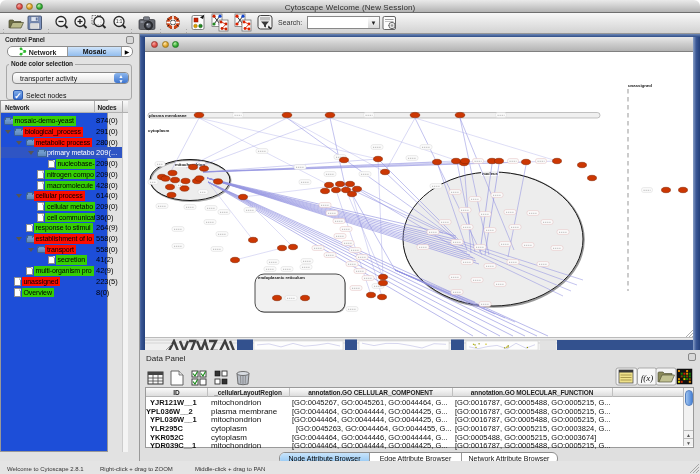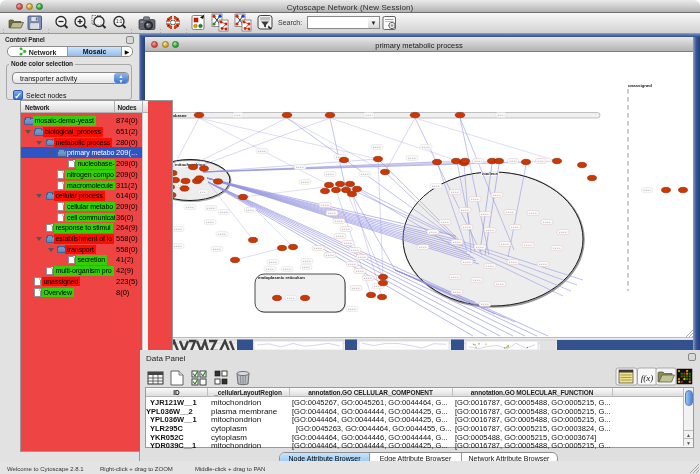--- a/index.html
+++ b/index.html
@@ -37,21 +37,21 @@
 #groupbox { left:6px; top:30px; width:126px; height:36px; border:1px solid #a8a8a8; border-radius:3px; }
 #grouplbl { left:9px; top:26px; font-size:6.5px; font-weight:bold; letter-spacing:-0.1px; color:#222; background:#e2e2e2; padding:0 2px;}
 #combo { left:12px; top:38px; width:117px; height:12px; background:linear-gradient(#ffffff,#e4e4e4); border:1px solid #8a8a8a; border-radius:4px;}
 #combotext { left:20px; top:41px; font-size:7px; color:#111; }
 #stepper { left:114px; top:39px; width:14px; height:10px; background:linear-gradient(#8cb7ee,#3d74cf); border-radius:3px; }
 .steparrow { position:absolute; left:0; width:14px; text-align:center; font-size:5px; color:#fff; line-height:5px;}
 #checkbox { left:13px; top:56px; width:10px; height:10px; background:linear-gradient(#7face9,#3a6fd0); border:1px solid #2d5cb0; border-radius:2px; color:#fff; font-size:9px; line-height:10px; text-align:center; font-weight:bold;}
 #checklbl { left:26px; top:57.5px; font-size:7px; color:#111;}
 
 
-#treewrap { left:20px; top:66px; width:153px; height:352px; background:#ef4444; border:1px solid #989898; }
+#treewrap { left:0; top:66px; width:108px; height:352px; background:#1d4ed8; border:1px solid #989898; }
 #treehead { left:0; top:0; width:127px; height:12px; background:linear-gradient(#fafafa,#dadada); border-bottom:1px solid #b0b0b0; }
 #treehead .h1 { position:absolute; left:4px; top:2.5px; font-size:6.5px; font-weight:bold; letter-spacing:-0.2px; color:#222;}
 #treehead .h2 { position:absolute; left:96.5px; top:2.5px; font-size:6.5px; font-weight:bold; letter-spacing:-0.2px; color:#222;}
 #treehead .cs1 { position:absolute; left:93px; top:0; width:1px; height:12px; background:#b0b0b0;}
 #treehead .cs2 { position:absolute; left:121px; top:0; width:1px; height:12px; background:#b0b0b0;}
 #scrolltrack { left:121px; top:12px; width:6px; height:339px; background:#f4f4f4; border-left:1px solid #ccc;}
 .trow { position:absolute; height:10px; width:121px; }
 .pill { position:absolute; top:0; height:9.5px; font-size:7px; letter-spacing:-0.1px; line-height:9.5px; color:#000; padding:0 2px; white-space:nowrap; overflow:hidden;}
 .pg { background:#35cf05; }
 .pr { background:#fb0d00; }
@@ -96,21 +96,21 @@
 #statusbar { left:0; top:461px; width:700px; height:13px; background:#e4e4e4; }
 .st { position:absolute; top:5px; font-size:6px; color:#333; }
 </style>
 </head>
 <body>
 
 <div class="abs" id="titlebar"></div>
 <div class="abs tl" id="tl-r"></div>
 <div class="abs tl" id="tl-y"></div>
 <div class="abs tl" id="tl-g"></div>
-<div class="abs" id="apptitle">Cytoscape Network (New Session)</div>
+<div class="abs" id="apptitle">Cytoscape Welcome (New Session)</div>
 
 <div class="abs" id="toolbar">
   <div class="sep" style="left:3px"></div>
   <div class="sep" style="left:48px"></div>
   <div class="sep" style="left:131px"></div>
   <div class="sep" style="left:160px"></div>
   <div class="sep" style="left:186px"></div>
   <div id="tbicons">
       <svg width="700" height="21" viewBox="0 0 700 21" style="position:absolute;left:0;top:0">
         <g transform="translate(9,4)">
@@ -242,21 +242,20 @@
 <div class="abs" id="searcharrow">▼</div>
 
 <div class="abs" id="desktop"></div>
 <div class="abs" id="nw-topline"></div>
 <div class="abs" id="nw-left"></div>
 <div class="abs" id="nw-right"></div>
 <div class="abs" id="nw-title">
   <div class="tl2" style="left:6px;background:radial-gradient(circle at 35% 30%, #f6a9a4, #dd4840 60%, #a83832);border:0.5px solid #9d3b36;"></div>
   <div class="tl2" style="left:16.5px;background:radial-gradient(circle at 35% 30%, #ffe9b0, #dfa023 60%, #a97b1e);border:0.5px solid #9d7a22;"></div>
   <div class="tl2" style="left:27px;background:radial-gradient(circle at 35% 30%, #baf0a8, #2fab30 60%, #1f7a22);border:0.5px solid #267d27;"></div>
-  <div id="nw-name">primary metabolic process</div>
 </div>
 <div class="abs" id="canvas"><svg width="548" height="285" viewBox="0 0 548 285">
       <rect x="3" y="60.5" width="452" height="5.5" rx="2.7" fill="#f0f0f0" stroke="#9a9a9a" stroke-width="0.6"></rect>
       <text x="4" y="65.3" font-size="4.3" font-weight="bold" fill="#111">plasma membrane</text>
       <text x="3" y="80" font-size="4.3" font-weight="bold" fill="#111">cytoplasm</text>
       <ellipse cx="45" cy="128" rx="40" ry="20.5" fill="#ededed" stroke="#1a1a1a" stroke-width="1"></ellipse>
       <ellipse cx="45.8" cy="128.8" rx="40" ry="20.5" fill="none" stroke="#00000055" stroke-width="1.4"></ellipse>
       <rect x="30" y="109.5" width="30" height="5.5" rx="1" fill="#ffffff" opacity="0.9"></rect>
       <text x="45" y="113.8" font-size="4.3" font-weight="bold" fill="#111" text-anchor="middle">mitochondrion</text>
       <ellipse cx="348.8" cy="187.8" rx="90" ry="67" fill="none" stroke="#00000066" stroke-width="2"></ellipse>
@@ -792,21 +791,21 @@
     <div id="treerows">
 <div class="trow" style="left:0;top:15.3px">
           <div class="fold" style="left:2.5px"></div>
           <div class="pill pg" style="left:11.5px;max-width:82px">mosaic-demo-yeast</div>
           <div class="cnt" style="color:#000">874(0)</div>
         </div>
 <div class="trow" style="left:0;top:26.0px">
           <div class="tarr" style="left:3.5px"></div>
           <div class="fold" style="left:13px"></div>
           <div class="pill pr" style="left:22.0px;max-width:72px">biological_process</div>
-          <div class="cnt" style="color:#000">651(2)</div>
+          <div class="cnt" style="color:#000">291(0)</div>
         </div>
 <div class="trow" style="left:0;top:36.7px">
           <div class="tarr" style="left:15px"></div>
           <div class="fold" style="left:24.5px"></div>
           <div class="pill pr" style="left:32.5px;max-width:61px">metabolic process</div>
           <div class="cnt" style="color:#000">280(0)</div>
         </div>
 <div class="trow" style="left:0;top:47.4px">
           <div style="position:absolute;left:0;top:-1.5px;width:121px;height:10.7px;background:#2f55c4"></div>
           <div class="tarr" style="left:26.5px"></div>
@@ -820,21 +819,21 @@
           <div class="cnt" style="color:#000">209(0)</div>
         </div>
 <div class="trow" style="left:0;top:68.8px">
           <div class="file" style="left:36px"></div>
           <div class="pill pg" style="left:44.0px;max-width:50px">nitrogen compo</div>
           <div class="cnt" style="color:#000">209(0)</div>
         </div>
 <div class="trow" style="left:0;top:79.5px">
           <div class="file" style="left:36px"></div>
           <div class="pill pg" style="left:44.0px;max-width:50px">macromolecule</div>
-          <div class="cnt" style="color:#000">311(2)</div>
+          <div class="cnt" style="color:#000">428(0)</div>
         </div>
 <div class="trow" style="left:0;top:90.2px">
           <div class="tarr" style="left:15px"></div>
           <div class="fold" style="left:24.5px"></div>
           <div class="pill pr" style="left:32.5px;max-width:61px">cellular process</div>
           <div class="cnt" style="color:#000">614(0)</div>
         </div>
 <div class="trow" style="left:0;top:100.9px">
           <div class="file" style="left:36px"></div>
           <div class="pill pg" style="left:44.0px;max-width:50px">cellular metabo</div>

